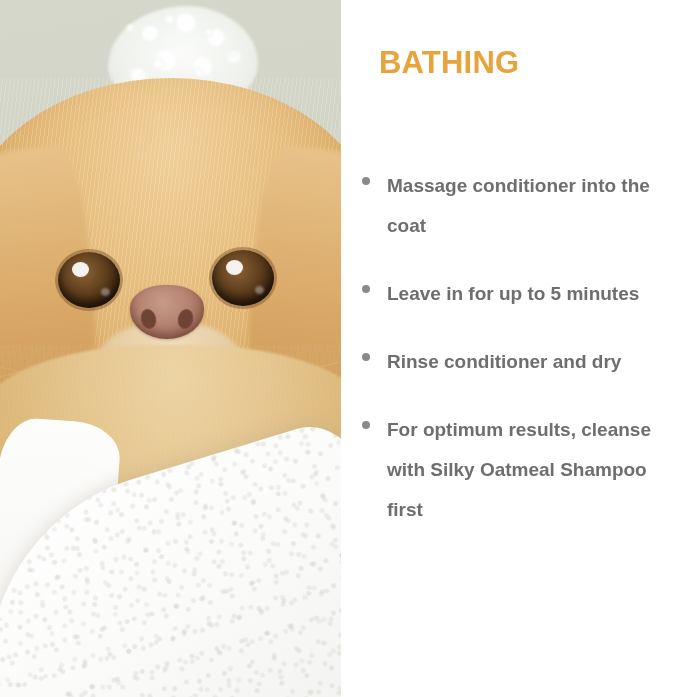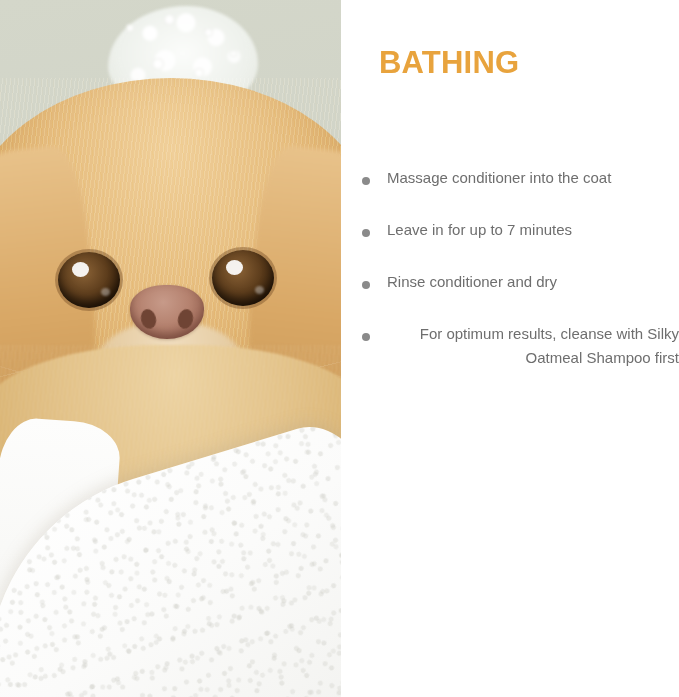--- a/index.html
+++ b/index.html
@@ -252,25 +252,25 @@
     position: absolute;
     left: 19px;
     top: 166px;
     width: 319px;
   }
   .bullet-item {
     position: relative;
     padding-left: 27px;
     margin-bottom: 28px;
     color: #6e6e6e;
-    font-size: 15px;
-    line-height: 24px;
-    font-weight: 400;
-  }
-  .bullet-item:last-child { margin-bottom: 0; text-align: right; }
+    font-size: 19px;
+    line-height: 40px;
+    font-weight: 700;
+  }
+  .bullet-item:last-child { margin-bottom: 0; }
   .bullet-dot {
     position: absolute;
     left: 2px;
     top: 11px;
     width: 8px;
     height: 8px;
     border-radius: 50%;
     background: #8a8a8a;
   }
 </style>
@@ -326,21 +326,21 @@
       <span class="hl">BATHING</span>
     </div>
 
     <div class="bullets">
       <div class="bullet-item">
         <span class="bullet-dot"></span>
         <span>Massage conditioner into the coat</span>
       </div>
       <div class="bullet-item">
         <span class="bullet-dot"></span>
-        <span>Leave in for up to 7 minutes</span>
+        <span>Leave in for up to 5 minutes</span>
       </div>
       <div class="bullet-item">
         <span class="bullet-dot"></span>
         <span>Rinse conditioner and dry</span>
       </div>
       <div class="bullet-item">
         <span class="bullet-dot"></span>
         <span>For optimum results, cleanse with Silky Oatmeal Shampoo first</span>
       </div>
     </div>

